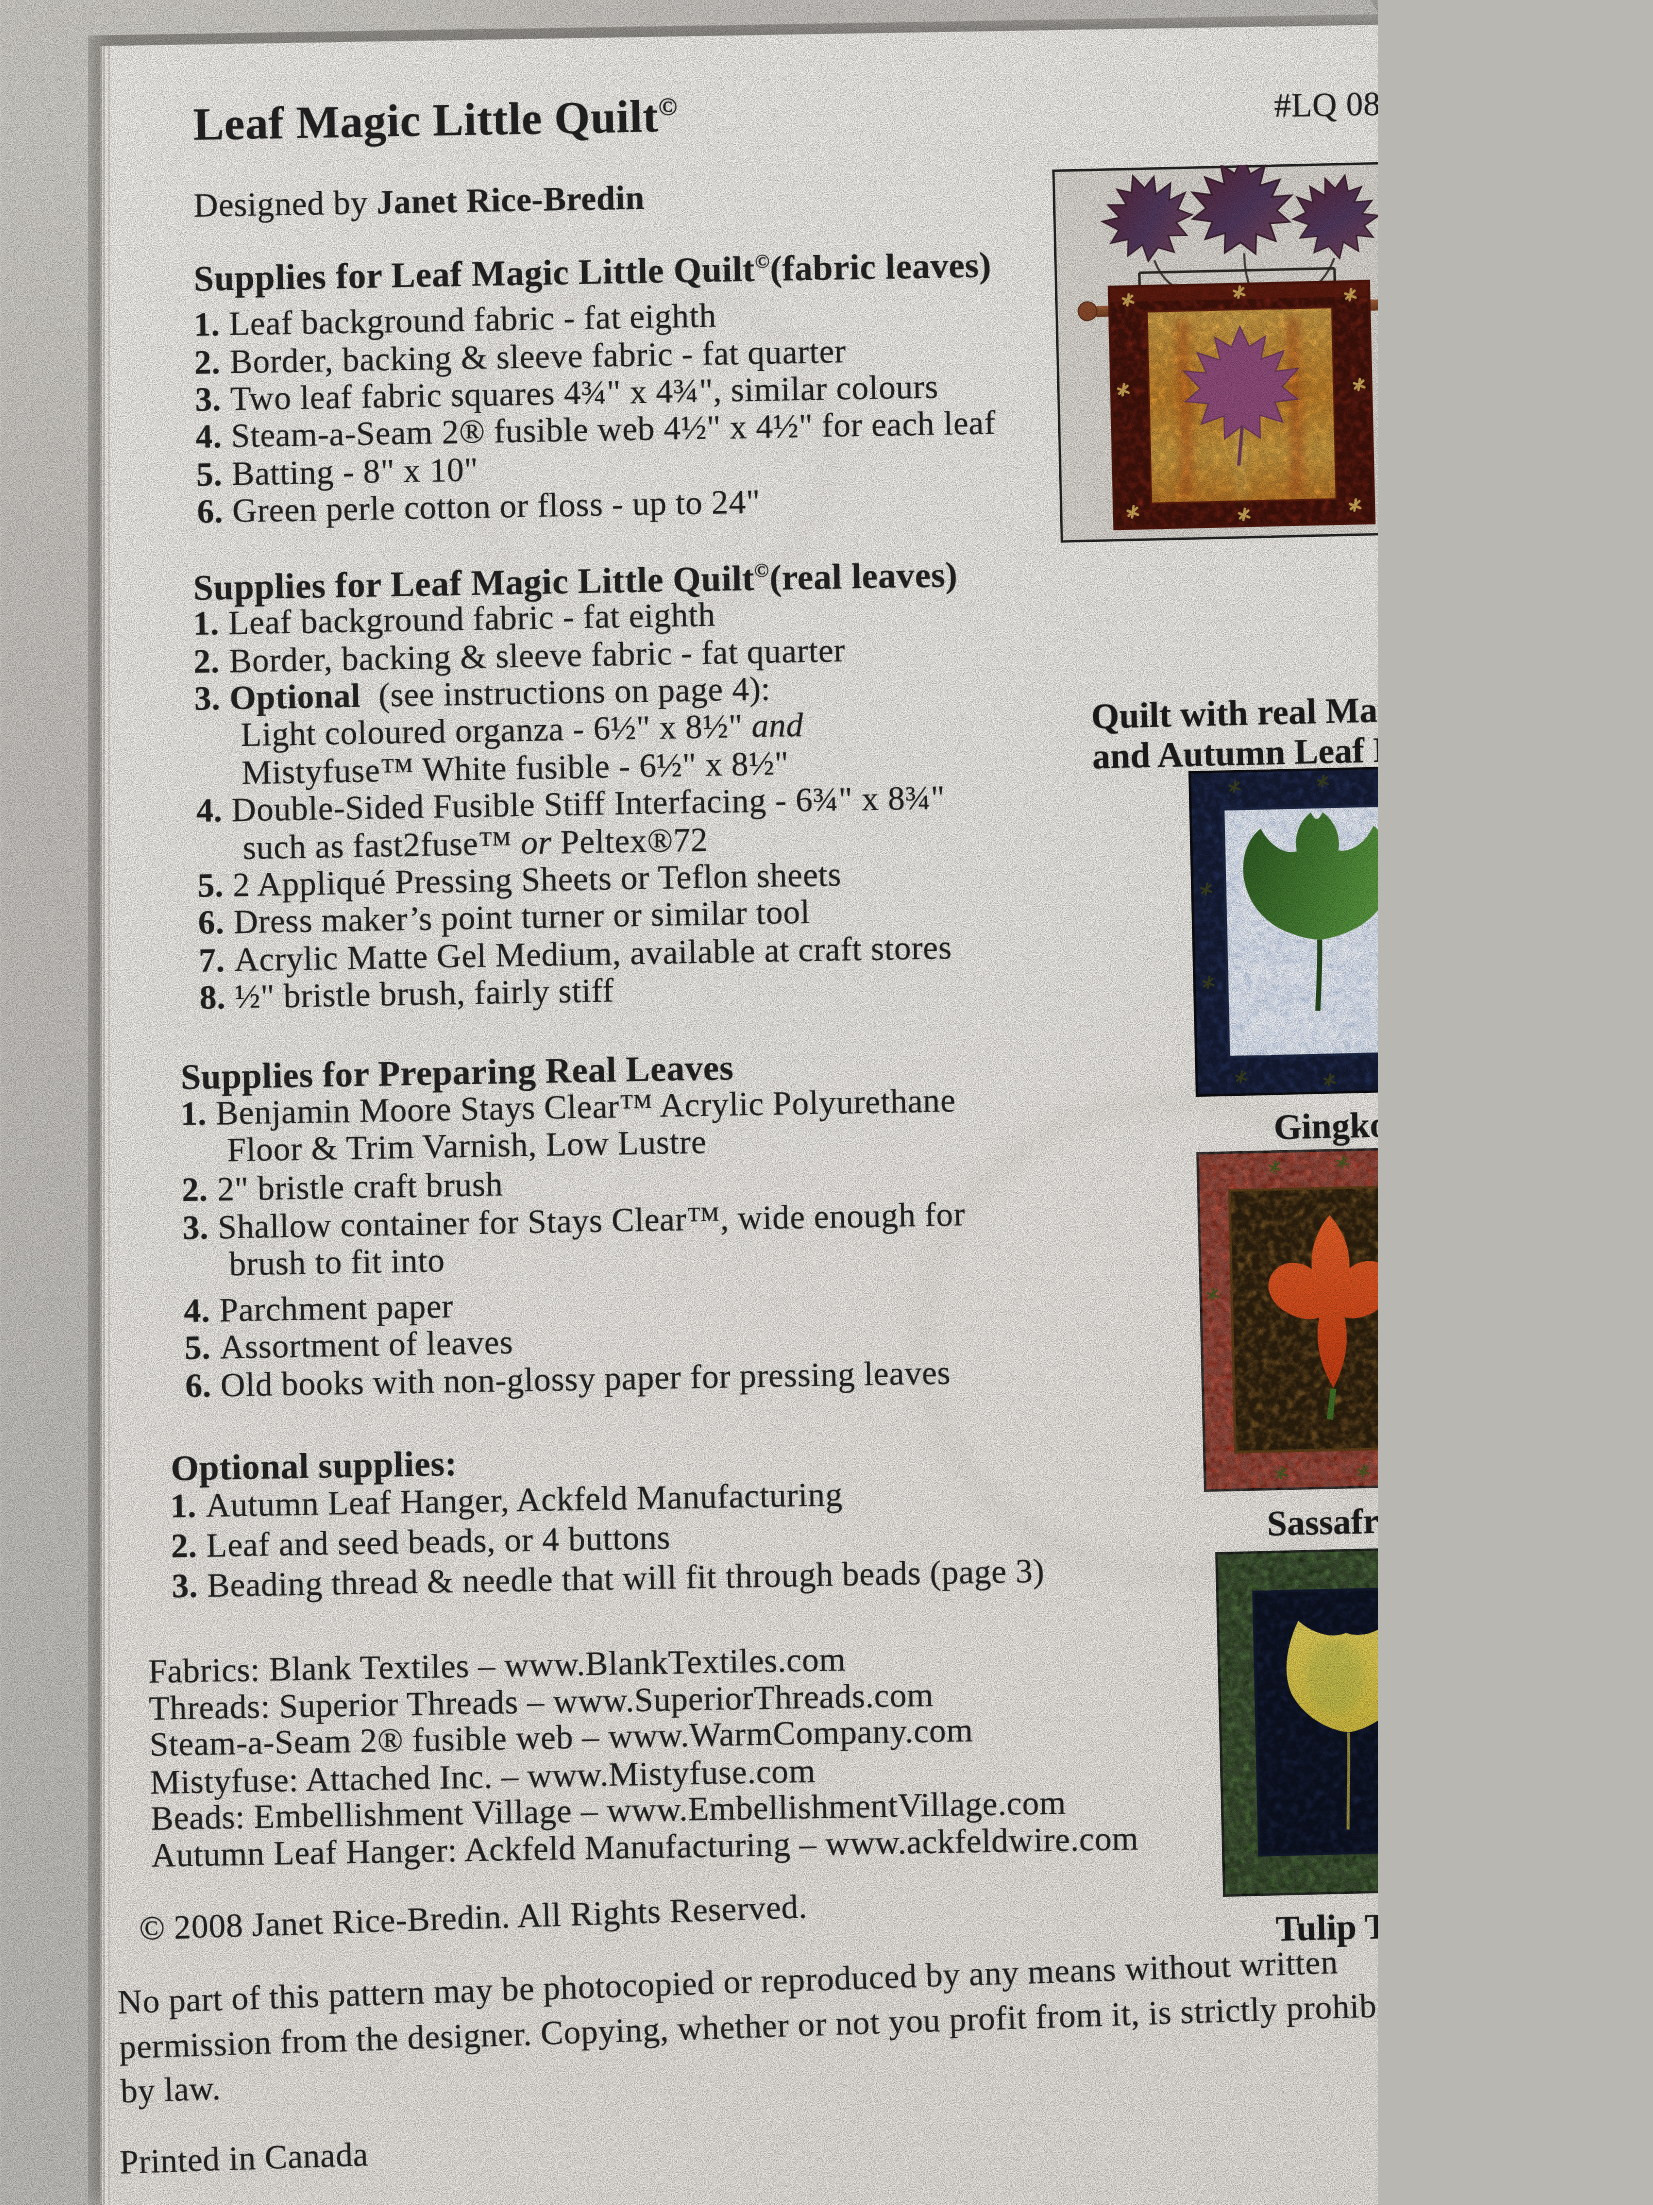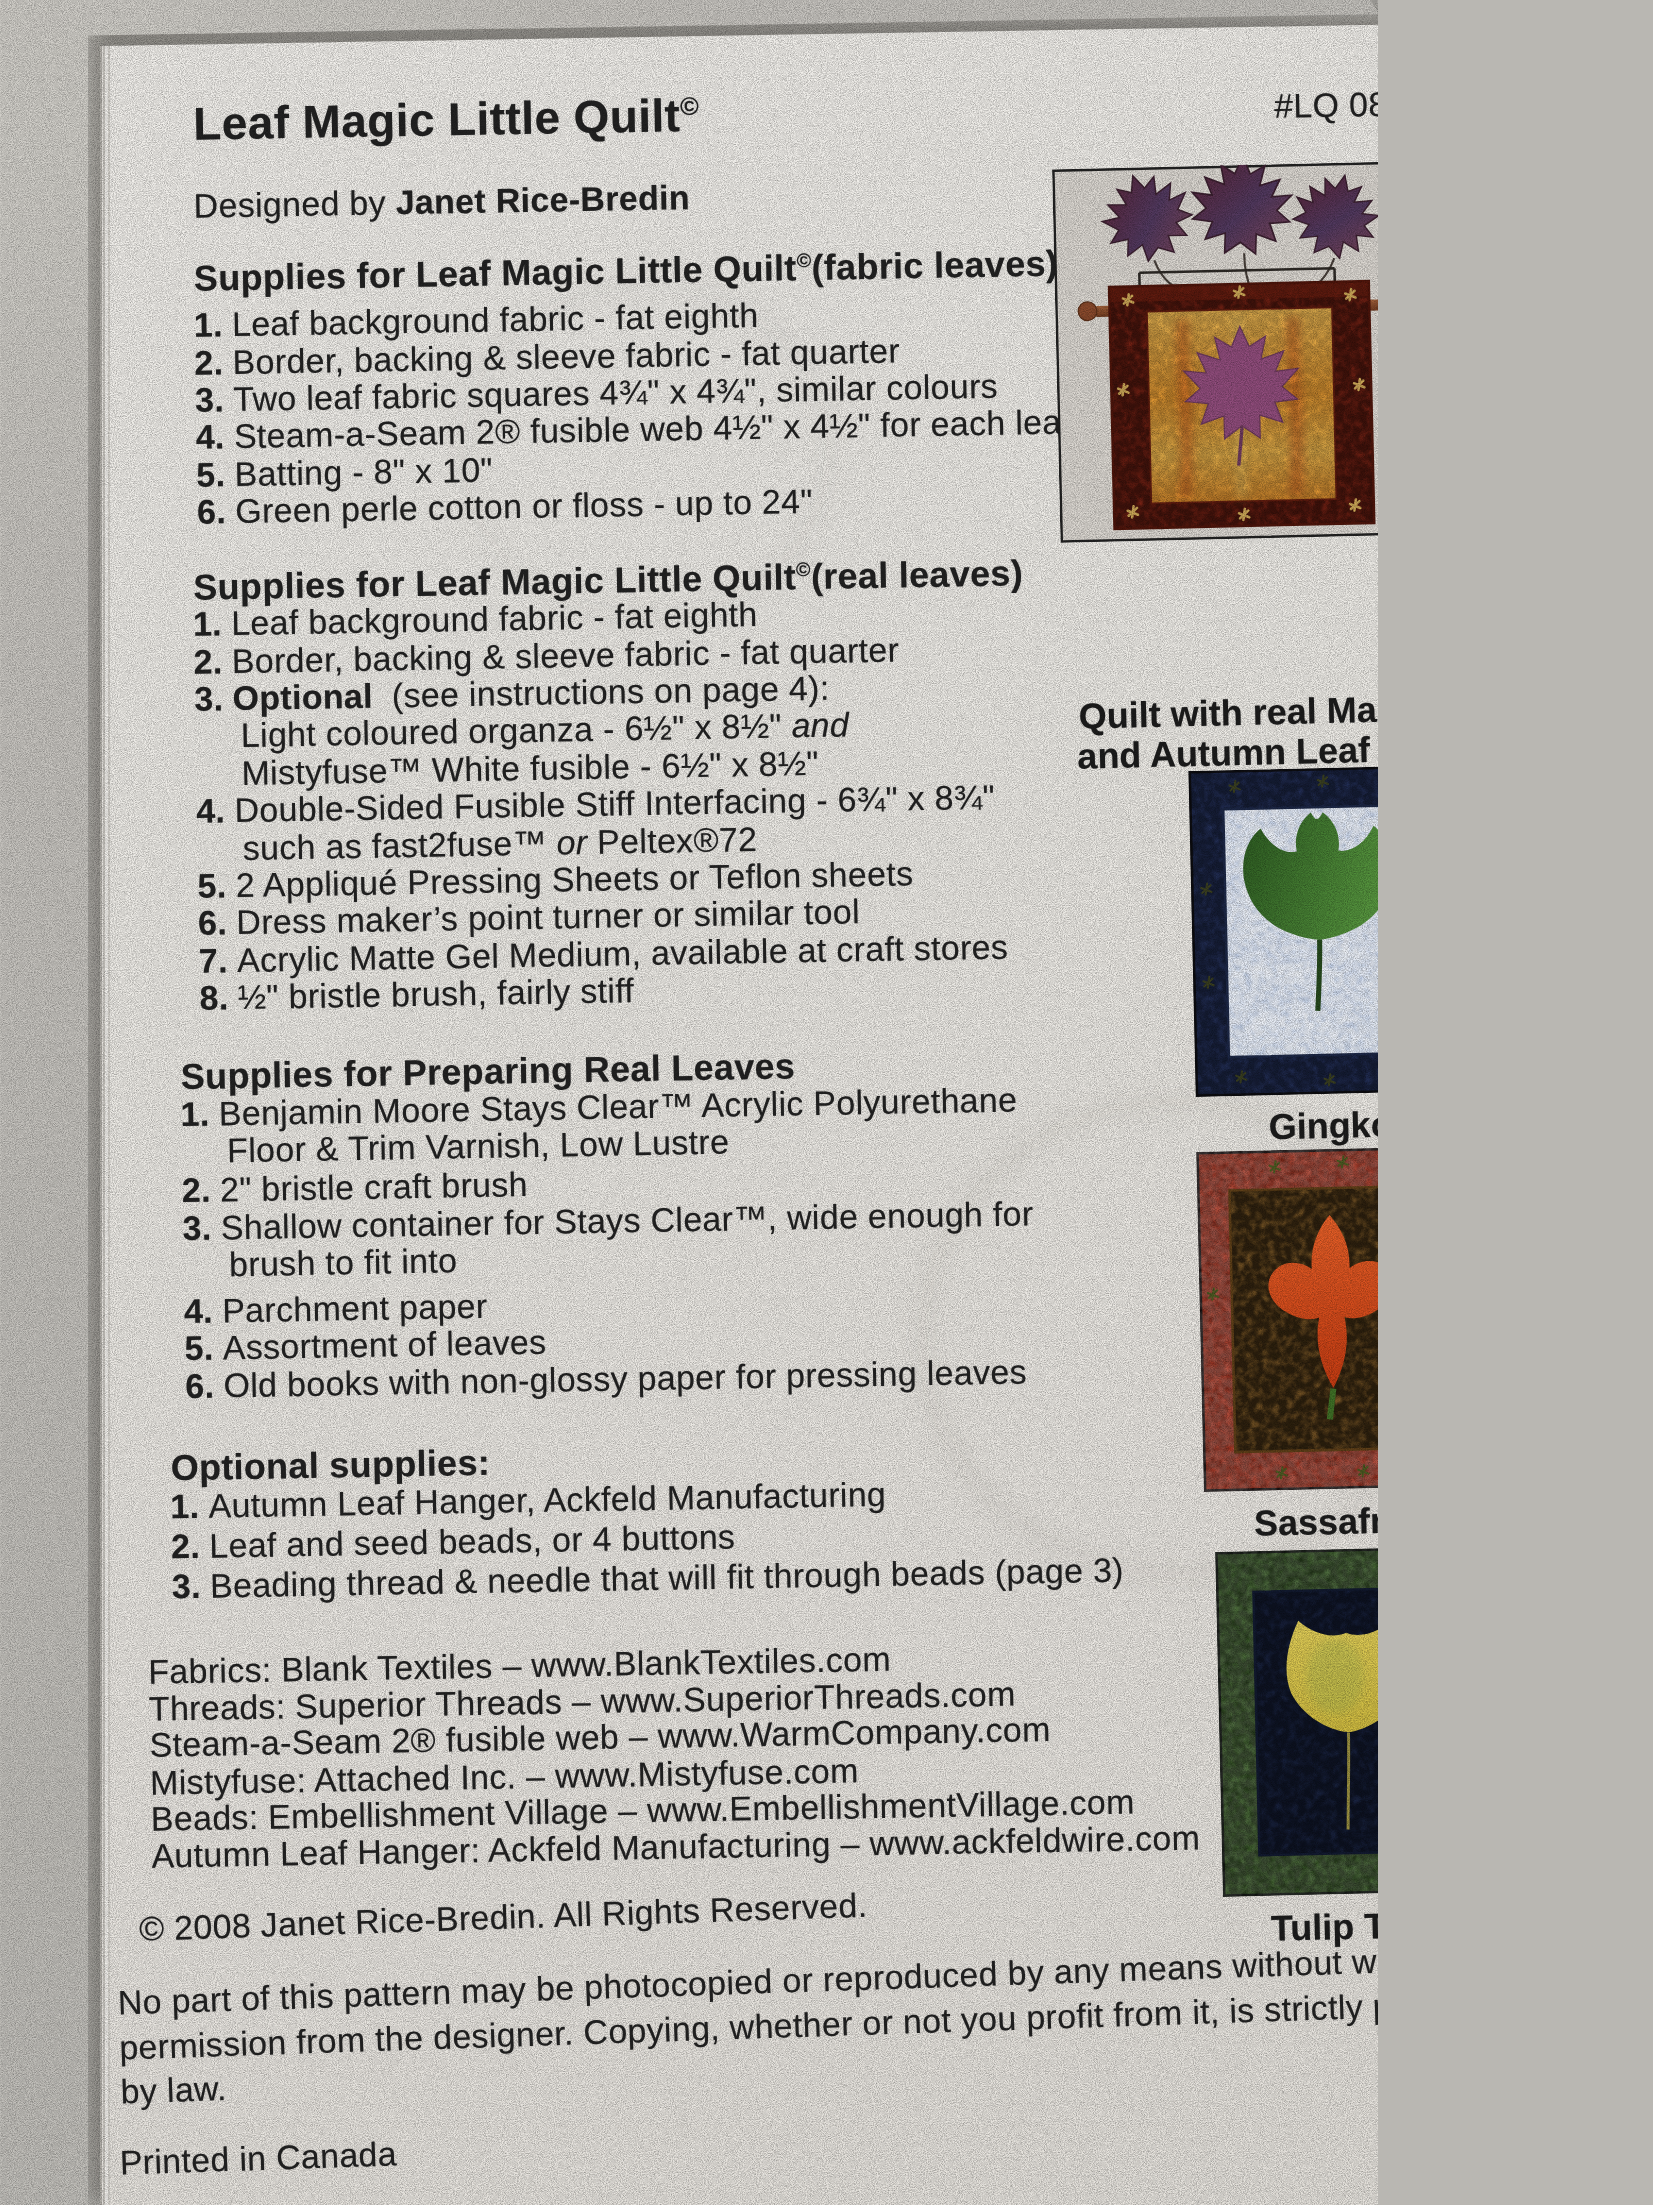--- a/index.html
+++ b/index.html
@@ -1,17 +1,17 @@
 <!DOCTYPE html>
 <html style="font-size:13.6px"><head>
 <meta charset="utf-8">
 <style>
   html,body{margin:0;padding:0;background:#b9b7b2;}
   .scene{position:relative;width:1378px;height:2205px;overflow:hidden;
-         background:#14532d;font-family:Liberation Sans, sans-serif;}
+         background:#14532d;font-family:Liberation Serif, serif;}
   .bg{position:absolute;inset:0;
       background:radial-gradient(1020px 680px at 8% 6%,#d2d0ca 0%,rgba(210,208,202,0) 60%),
                  radial-gradient(850px 595px at 95% 92%,#cbc9c4 0%,rgba(0,0,0,0) 60%),
                  linear-gradient(135deg,#ccc9c4,#c1bfba 55%,#c7c5c0);}
   .stripA{position:absolute;left:1493px;top:0;width:105px;height:100%;
           background:linear-gradient(90deg,#bab8b3 0px,#dddbd7 25.5px,#d8d6d2 100%);}
   .stripB{position:absolute;left:1598px;top:0;width:56px;height:100%;background:#d2d0cc;}
   .cornerShade{position:absolute;left:1358px;top:0;width:296px;height:399px;
           clip-path:polygon(4% 0,100% 0,100% 100%);
           background:linear-gradient(115deg,#a8a6a1,#c4c2bd 75%);}

